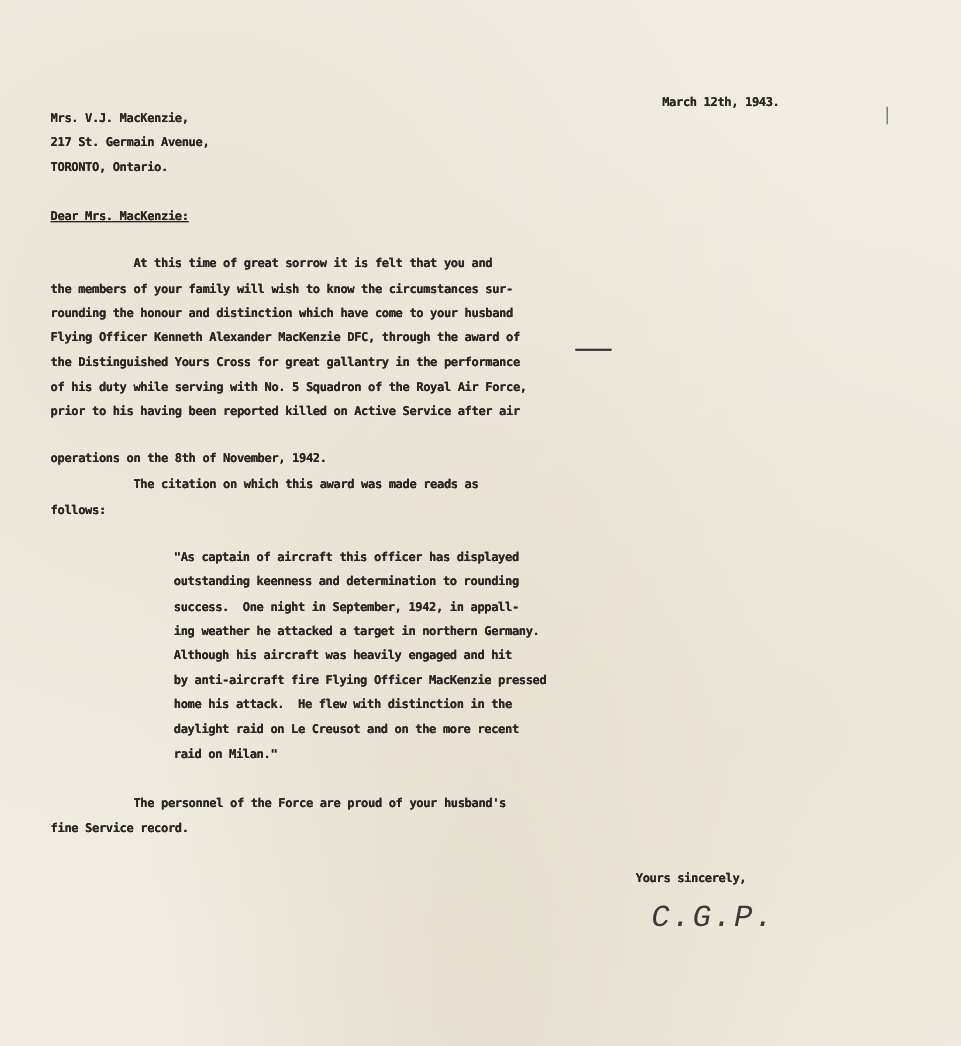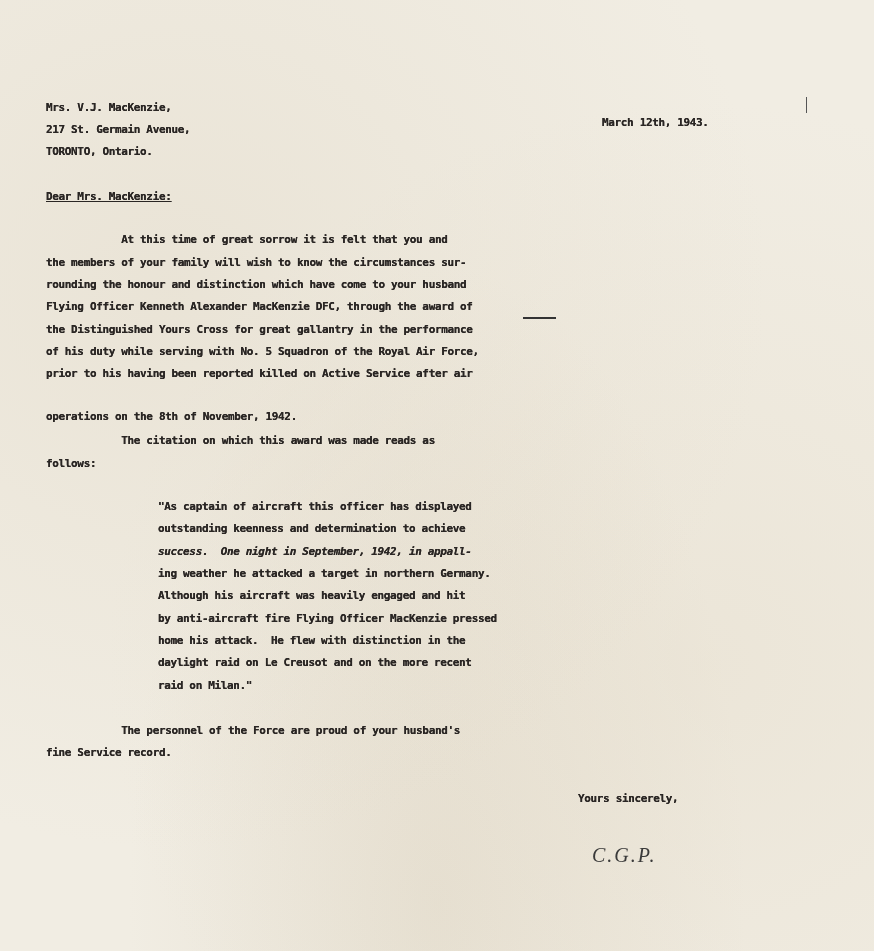--- a/index.html
+++ b/index.html
@@ -15,35 +15,35 @@
     color:#2a2624;
   }
   .line {
     position:absolute; white-space:pre;
     font-size:11px; font-weight:bold; letter-spacing:-0.35px;
     line-height:22px;
     text-shadow:0 0 0.6px #2a2624;
   }
   .sig {
     position:absolute; left:592px; top:820px;
-    font-family:Liberation Serif, serif;
-    font-style:italic; font-size:20px; color:#3a3a3a; letter-spacing:2px;margin-top:24px;
+    font-family:Liberation Mono, monospace;
+    font-style:italic; font-size:28px; color:#3a3a3a; letter-spacing:2px;
   }
   .margin-mark { position:absolute; left:806px; top:97px; width:1px; height:16px; background:#555; }
   .underline-dfc { position:absolute; left:523px; top:317px; width:33px; height:2px; background:#333; }
 </style>
 </head>
 <body>
 
 <div>
   <div class="line" style="left:46px;top:97px;">Mrs. V.J. MacKenzie,</div>
   <div class="line" style="left:46px;top:119px;">217 St. Germain Avenue,</div>
   <div class="line" style="left:46px;top:141px;">TORONTO, Ontario.</div>
 
-  <div class="line" style="left:602px;top:112px;">March 12th, 1943.</div>
+  <div class="line" style="left:602px;top:82px;">March 12th, 1943.</div>
   <div class="margin-mark"></div>
 
   <div class="line" style="left:46px;top:186px;text-decoration:underline;">Dear Mrs. MacKenzie:</div>
 
   <div>
     <div class="line" style="left:46px;top:229px;">            At this time of great sorrow it is felt that you and</div>
     <div class="line" style="left:46px;top:252px;">the members of your family will wish to know the circumstances sur-</div>
     <div class="line" style="left:46px;top:274px;">rounding the honour and distinction which have come to your husband</div>
     <div class="line" style="left:46px;top:296px;">Flying Officer Kenneth Alexander MacKenzie DFC, through the award of</div>
     <div class="underline-dfc"></div>
@@ -53,22 +53,22 @@
     <div class="line" style="left:46px;top:406px;">operations on the 8th of November, 1942.</div>
   </div>
 
   <div>
     <div class="line" style="left:46px;top:430px;">            The citation on which this award was made reads as</div>
     <div class="line" style="left:46px;top:453px;">follows:</div>
   </div>
 
   <div>
     <div class="line" style="left:158px;top:496px;">"As captain of aircraft this officer has displayed</div>
-    <div class="line" style="left:158px;top:518px;">outstanding keenness and determination to achieve</div>
-    <div class="line" style="left:158px;top:541px;font-style:italic;">success.  One night in September, 1942, in appall-</div>
+    <div class="line" style="left:158px;top:518px;">outstanding keenness and determination to rounding</div>
+    <div class="line" style="left:158px;top:541px;">success.  One night in September, 1942, in appall-</div>
     <div class="line" style="left:158px;top:563px;">ing weather he attacked a target in northern Germany.</div>
     <div class="line" style="left:158px;top:585px;">Although his aircraft was heavily engaged and hit</div>
     <div class="line" style="left:158px;top:608px;">by anti-aircraft fire Flying Officer MacKenzie pressed</div>
     <div class="line" style="left:158px;top:630px;">home his attack.  He flew with distinction in the</div>
     <div class="line" style="left:158px;top:652px;">daylight raid on Le Creusot and on the more recent</div>
     <div class="line" style="left:158px;top:675px;">raid on Milan."</div>
   </div>
 
   <div>
     <div class="line" style="left:46px;top:720px;">            The personnel of the Force are proud of your husband's</div>

